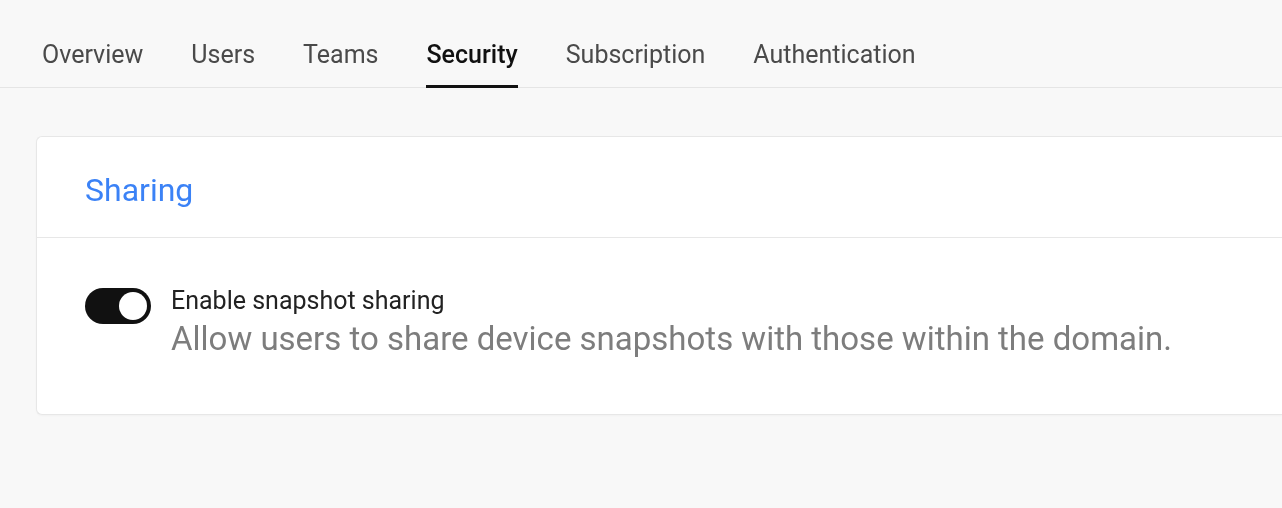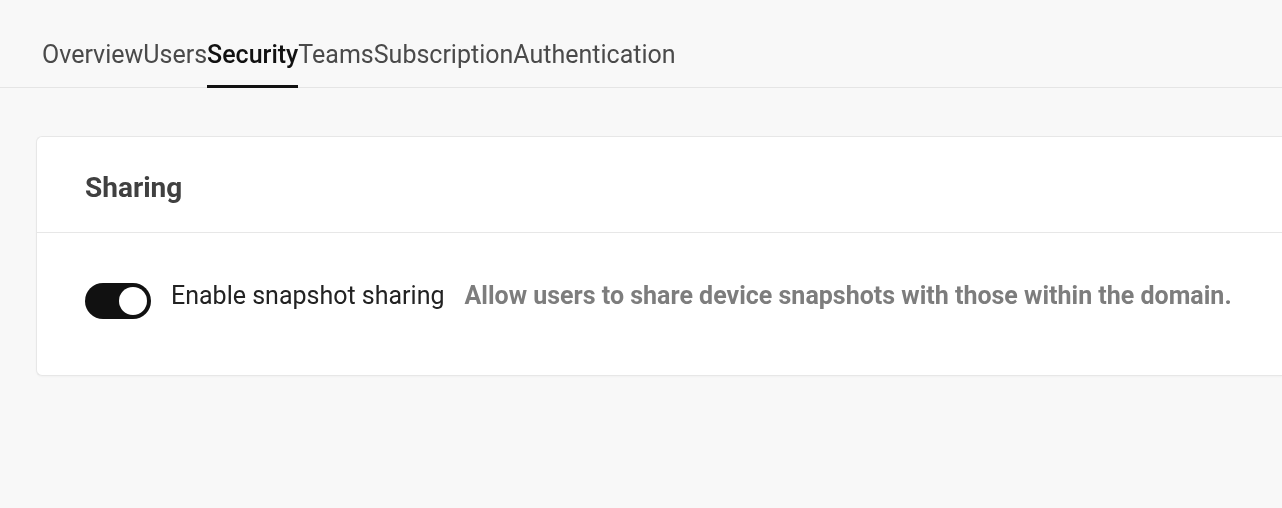--- a/index.html
+++ b/index.html
@@ -9,20 +9,21 @@
     }
     body {
       font-family: -apple-system, BlinkMacSystemFont, "Segoe UI", Roboto, Helvetica, Arial, sans-serif;
       background: #f8f8f8;
       width: 1282px;
       height: 508px;
       overflow: hidden;
     }
     .tabs {
       display: flex;
+      gap: 48px;
       padding: 40px 42px 0 42px;
       border-bottom: 1px solid #e5e5e5;
     }
     .tab {
       font-size: 25px;
       color: #4a4a4a;
       padding-bottom: 18px;
       cursor: pointer;
       position: relative;
       font-weight: 400;
@@ -46,23 +47,23 @@
       border: 1px solid #e7e7e7;
       border-right: none;
       border-radius: 6px 0 0 6px;
       box-shadow: 0 1px 2px rgba(0,0,0,0.03);
     }
     .card-header {
       padding: 34px 48px 28px 48px;
       border-bottom: 1px solid #e7e7e7;
     }
     .card-title {
-      font-size: 28px;
-      font-weight: 700;
-      color: #404040;
+      font-size: 32px;
+      font-weight: 400;
+      color: #3b82f6;
     }
     .setting-row {
       display: flex;
       align-items: flex-start;
       gap: 20px;
       padding: 48px 48px 56px 48px;
     }
     .toggle {
       width: 66px;
       height: 36px;
@@ -77,41 +78,42 @@
       position: absolute;
       right: 4px;
       top: 4px;
       width: 28px;
       height: 28px;
       background: #fff;
       border-radius: 50%;
     }
     .setting-text {
       display: flex;
-      gap: 20px;
+      flex-direction: column;
+      gap: 4px;
     }
     .setting-title {
       font-size: 25px;
       color: #222;
       font-weight: 400;
     }
     .setting-desc {
-      font-size: 25px;
+      font-size: 33px;
       color: #7d7d7d;
-      font-weight: 700;
+      font-weight: 400;
     }
   </style>
 </head>
 <body>
 
 <nav class="tabs">
   <div class="tab">Overview</div>
   <div class="tab">Users</div>
+  <div class="tab">Teams</div>
   <div class="tab active">Security</div>
-  <div class="tab">Teams</div>
   <div class="tab">Subscription</div>
   <div class="tab">Authentication</div>
 </nav>
 
 <section class="card">
   <div class="card-header">
     <h2 class="card-title">Sharing</h2>
   </div>
   <div class="setting-row">
     <div class="toggle">

